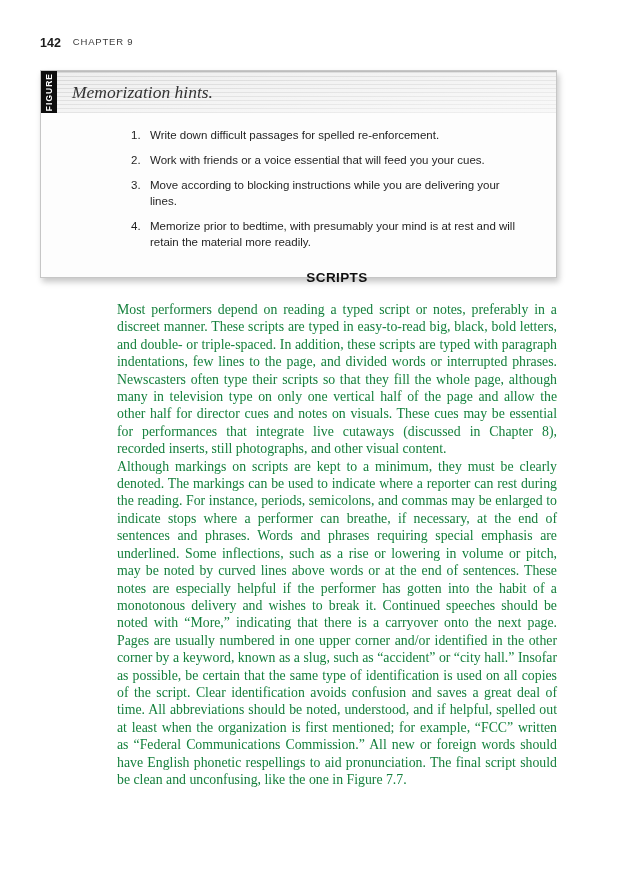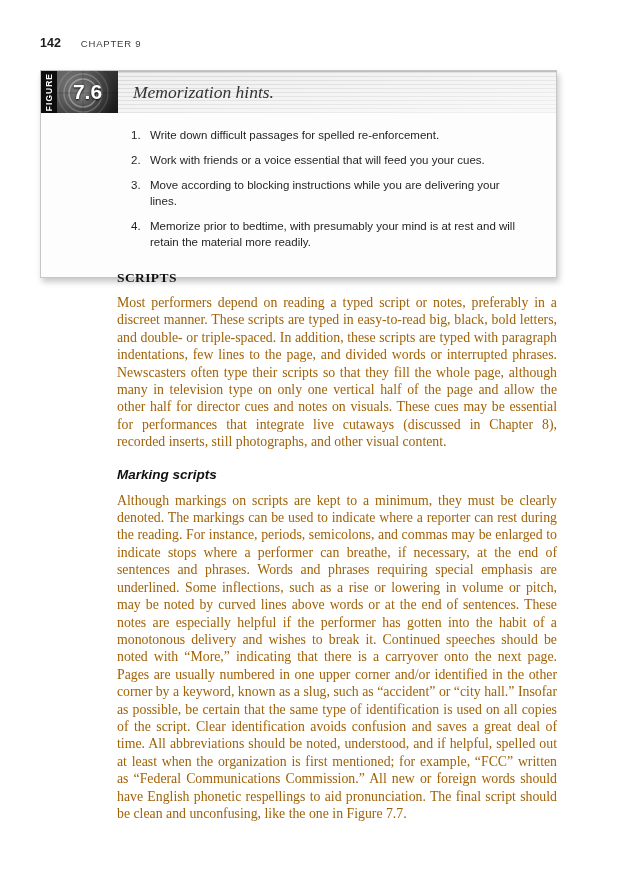--- a/index.html
+++ b/index.html
@@ -2,21 +2,21 @@
 <html lang="en"><head>
 <meta charset="utf-8">
 <style>
   * { margin: 0; padding: 0; box-sizing: border-box; }
   html, body { width: 626px; height: 896px; background: #ffffff; overflow: hidden; }
   body { font-family: "Liberation Serif", serif; color: #2b2b2b; position: relative; }
 
   
   .running-head {
     position: absolute; top: 36px; left: 40px;
-    display: flex; align-items: center; gap: 20px;
+    display: flex; align-items: flex-start; gap: 12px;
   }
   .page-number {
     font-family: "Liberation Sans", sans-serif;
     font-size: 12.5px; font-weight: bold; color: #1c1c1c;
   }
   .chapter-label {
     font-family: "Liberation Sans", sans-serif;
     font-size: 9.5px; letter-spacing: 0.8px; color: #3a3a3a;
   }
 
@@ -78,58 +78,48 @@
     max-width: 400px;
   }
   .figure-list .li-num { flex: 0 0 19px; }
   .figure-list .li-text { flex: 1; }
 
   
   .main-content {
     position: absolute; left: 117px; top: 270px; width: 440px;
   }
   .section-heading {
-    font-family: Liberation Serif, serif;
+    font-family: Liberation Sans, sans-serif;
     font-size: 13.5px; font-weight: bold; letter-spacing: 0.4px;
-    color: #111111; margin-bottom: 8px;
+    color: #111111; margin-bottom: 16px; text-align: center;
   }
   .subsection-heading {
     font-family: "Liberation Sans", sans-serif;
     font-size: 13.5px; font-weight: bold; font-style: italic;
     color: #111111; margin-top: 16px; margin-bottom: 10px;
   }
   .body-para {
     font-family: "Liberation Serif", serif;
-    font-size: 13.8px; line-height: 17.4px; color: #a16207;
+    font-size: 13.8px; line-height: 17.4px; color: #15803d;
     text-align: justify;
     hyphens: auto; -webkit-hyphens: auto;
   }
 </style>
 </head>
 <body>
 
 <div class="running-head">
   <span class="page-number">142</span>
   <span class="chapter-label">CHAPTER 9</span>
 </div>
 
 <div class="figure-box">
   <div class="figure-header">
     <div class="figure-tab">
       <span>FIGURE</span>
-    </div>
-    <div class="figure-badge">
-      <svg width="61" height="42" viewBox="0 0 61 42">
-        <circle cx="26" cy="22" r="14" fill="none" stroke="rgba(255,255,255,0.35)" stroke-width="1.5"></circle>
-        <circle cx="26" cy="22" r="19" fill="none" stroke="rgba(255,255,255,0.22)" stroke-width="1.5"></circle>
-        <circle cx="26" cy="22" r="25" fill="none" stroke="rgba(255,255,255,0.12)" stroke-width="1.5"></circle>
-        <line x1="0" y1="22" x2="61" y2="22" stroke="rgba(0,0,0,0.25)" stroke-width="0.8"></line>
-        <line x1="26" y1="0" x2="26" y2="42" stroke="rgba(0,0,0,0.25)" stroke-width="0.8"></line>
-      </svg>
-      <span class="num">7.6</span>
     </div>
     <div class="figure-caption-bar">
       <span class="figure-caption">Memorization hints.</span>
     </div>
   </div>
   <ol class="figure-list">
     <li>
       <span class="li-num">1.</span>
       <span class="li-text">Write down difficult passages for spelled re-enforcement.</span>
     </li>
@@ -145,15 +135,14 @@
       <span class="li-num">4.</span>
       <span class="li-text">Memorize prior to bedtime, with presumably your mind is at rest and will retain the material more readily.</span>
     </li>
   </ol>
 </div>
 
 <div class="main-content">
   <h2 class="section-heading">SCRIPTS</h2>
   <p class="body-para">Most performers depend on reading a typed script or notes, preferably in a discreet manner. These scripts are typed in easy-to-read big, black, bold letters, and double- or triple-spaced. In addition, these scripts are typed with paragraph indentations, few lines to the page, and divided words or interrupted phrases. Newscasters often type their scripts so that they fill the whole page, although many in television type on only one vertical half of the page and allow the other half for director cues and notes on visuals. These cues may be essential for performances that integrate live cutaways (discussed in Chapter 8), recorded inserts, still photographs, and other visual content.</p>
 
-  <h3 class="subsection-heading">Marking scripts</h3>
   <p class="body-para">Although markings on scripts are kept to a minimum, they must be clearly denoted. The markings can be used to indicate where a reporter can rest during the reading. For instance, periods, semicolons, and commas may be enlarged to indicate stops where a performer can breathe, if necessary, at the end of sentences and phrases. Words and phrases requiring special emphasis are underlined. Some inflections, such as a rise or lowering in volume or pitch, may be noted by curved lines above words or at the end of sentences. These notes are especially helpful if the performer has gotten into the habit of a monotonous delivery and wishes to break it. Continued speeches should be noted with “More,” indicating that there is a carryover onto the next page. Pages are usually numbered in one upper corner and/or identified in the other corner by a keyword, known as a slug, such as “accident” or “city hall.” Insofar as possible, be certain that the same type of identification is used on all copies of the script. Clear identification avoids confusion and saves a great deal of time. All abbreviations should be noted, understood, and if helpful, spelled out at least when the organization is first mentioned; for example, “FCC” written as “Federal Communications Commission.” All new or foreign words should have English phonetic respellings to aid pronunciation. The final script should be clean and unconfusing, like the one in Figure 7.7.</p>
 </div>
 
 </body></html>

